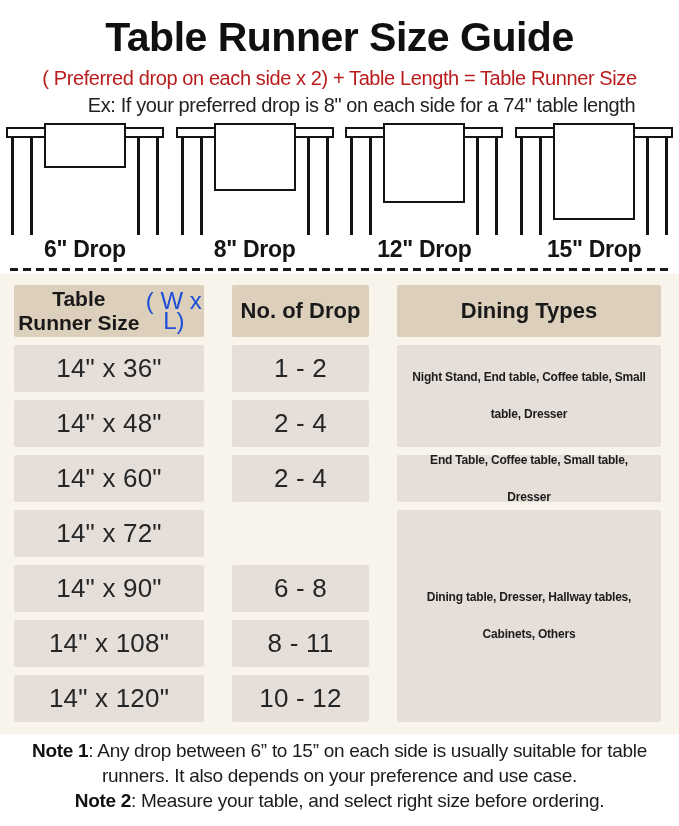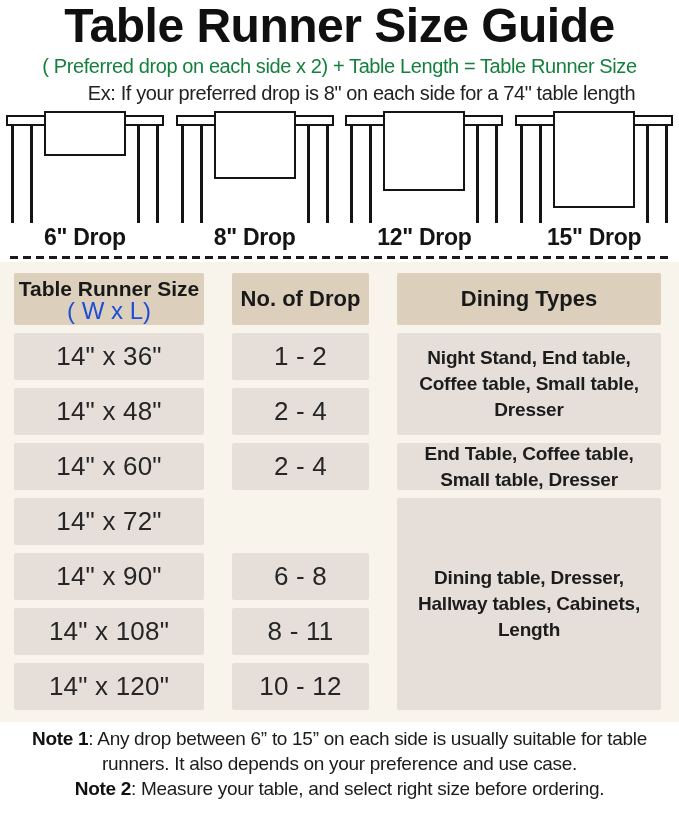--- a/index.html
+++ b/index.html
@@ -11,27 +11,27 @@
   html,body{margin:0;padding:0;}
   body{
     width:679px;height:826px;overflow:hidden;background:#ffffff;
     font-family:"Liberation Sans", sans-serif;color:var(--text);
     -webkit-font-smoothing:antialiased;
   }
   .page{width:679px;height:826px;position:relative;}
 
   
   .title{
-    margin:0;padding-top:2px;text-align:center;
-    font-size:48px;line-height:47px;font-weight:700;color:#101010;
+    margin:0;padding-top:14px;text-align:center;
+    font-size:41px;line-height:47px;font-weight:700;color:#101010;
     letter-spacing:-0.5px;white-space:nowrap;
   }
   .formula{
     margin:3px 0 0;text-align:center;font-size:20px;line-height:28px;
-    letter-spacing:-0.4px;white-space:nowrap;color:#15803d;
+    letter-spacing:-0.4px;white-space:nowrap;color:#b91c1c;
   }
   .ex-line{
     margin:0;text-align:center;font-size:20px;line-height:27px;
     letter-spacing:-0.4px;white-space:nowrap;color:#222;padding-left:44px;
   }
 
   
   .diagrams{display:flex;margin-top:3px;height:113px;}
   .diagram-col{flex:1 1 0;display:flex;justify-content:center;}
   .tbl-draw{position:relative;width:160px;height:113px;}
@@ -64,31 +64,31 @@
     margin-top:3px;background:var(--band-background);
     padding:11px 14px 12px;
   }
   .size-table{
     display:grid;
     grid-template-columns:190px 137px 264px;
     grid-template-rows:52px repeat(7,47px);
     column-gap:28px;row-gap:8px;
   }
   .cell{
-    display:flex;flex-direction:column;align-items:center;justify-content:center;
+    display:flex;flex-direction:row;align-items:center;justify-content:center;
     border-radius:2px;text-align:center;
   }
   .head-cell{background:var(--header-cell);}
   .body-cell{background:var(--body-cell);}
   .head-main{font-size:21px;font-weight:700;line-height:24px;color:#191919;}
   .head-sub{font-size:24px;line-height:20px;color:#1d4ed8;}
   .head-single{font-size:22px;font-weight:700;color:#191919;}
   .value-text{font-size:26px;letter-spacing:0.2px;color:#262626;}
   .types-text{
-    font-size:19px;font-weight:700;line-height:26px;color:#1c1c1c;
+    font-size:12px;font-weight:700;line-height:37px;color:#1c1c1c;
     padding:0 10px;letter-spacing:-0.2px;
   }
   .gc1{grid-column:1;} .gc2{grid-column:2;} .gc3{grid-column:3;}
   .gr1{grid-row:1;} .gr2{grid-row:2;} .gr3{grid-row:3;} .gr4{grid-row:4;}
   .gr5{grid-row:5;} .gr6{grid-row:6;} .gr7{grid-row:7;} .gr8{grid-row:8;}
   .span2{grid-row:2 / span 2;}
   .span4{grid-row:5 / span 4;}
 
   
   .notes{margin-top:4px;padding:0 2px;text-align:center;}
@@ -208,21 +208,21 @@
           <span class="value-text">10 - 12</span>
         </div>
 
       <div class="cell body-cell gc3 span2">
         <span class="types-text">Night Stand, End table, Coffee table, Small table, Dresser</span>
       </div>
       <div class="cell body-cell gc3 gr4">
         <span class="types-text">End Table, Coffee table, Small table, Dresser</span>
       </div>
       <div class="cell body-cell gc3 span4">
-        <span class="types-text">Dining table, Dresser, Hallway tables, Cabinets, Length</span>
+        <span class="types-text">Dining table, Dresser, Hallway tables, Cabinets, Others</span>
       </div>
 
     </div>
   </div>
 
   <div class="notes">
     <p class="note"><b>Note 1</b><span>: Any drop between 6” to 15” on each side is usually suitable for table runners. It also depends on your preference and use case.</span></p>
     <p class="note"><b>Note 2</b><span>: Measure your table, and select right size before ordering.</span></p>
   </div>
 

